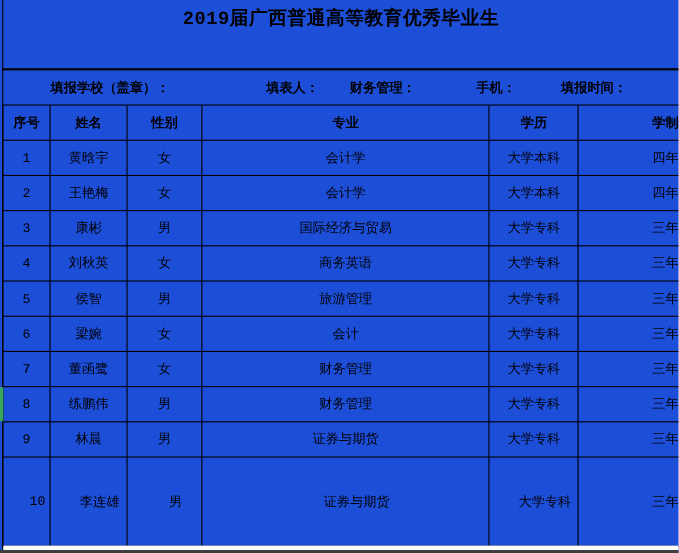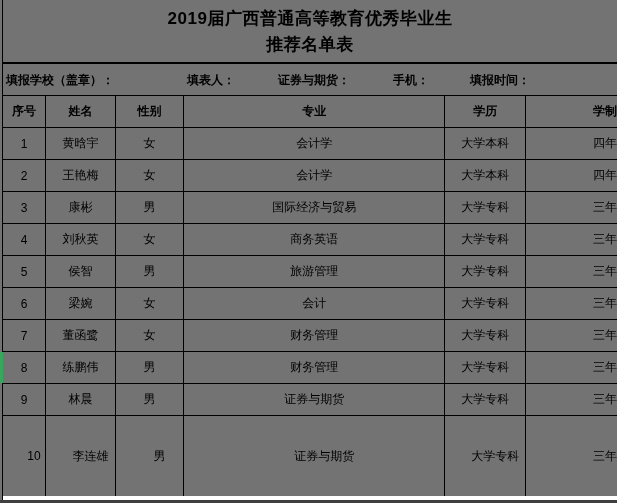--- a/index.html
+++ b/index.html
@@ -1,21 +1,21 @@
 <!DOCTYPE html>
 <html><head>
 <meta charset="utf-8">
 <style>
   html,body{margin:0;padding:0;background:#fff;}
   .sheet{
     position:relative;
     width:617px;height:503px;
-    background:#737373;
+    background:#1d4ed8;
     overflow:hidden;
-    font-family:Liberation Sans, sans-serif;
+    font-family:Liberation Mono, monospace;
     color:#000;
   }
   
   .left-edge{
     position:absolute;left:2px;top:0;width:1px;height:503px;background:#000;
   }
   .title-block{
     position:absolute;left:3px;top:0;width:614px;height:62px;
     text-align:center;
   }
@@ -25,24 +25,24 @@
   }
   .title-block .title-line:first-child{padding-top:6px;}
   .info-row{
     position:absolute;left:2px;top:62px;width:615px;height:34px;
     border-top:2px solid #000;
     border-bottom:1px solid #000;
     box-sizing:border-box;
   }
   .info-label{
     position:absolute;top:50%;transform:translateY(-50%);
-    font-size:12px;font-weight:bold;white-space:nowrap;
+    font-size:12px;font-weight:bold;white-space:nowrap;margin-left:40px;
   }
   .lbl0{left:4px;}
-  .lbl1{left:185px;}
+  .lbl1{left:200px;}
   .lbl2{left:276px;}
   .lbl3{left:391px;}
   .lbl4{left:468px;}
   table.main{
     position:absolute;left:2px;top:96px;width:615px;
     border-collapse:collapse;table-layout:fixed;
   }
   table.main th, table.main td{
     border:1px solid #000;
     border-top:none;
@@ -69,27 +69,26 @@
 </style>
 </head>
 <body>
 
 <div class="sheet">
 
   <div class="left-edge"></div>
 
   <div class="title-block">
     <div class="title-line">2019届广西普通高等教育优秀毕业生</div>
-    <div class="title-line">推荐名单表</div>
   </div>
 
   <div class="info-row">
     <span class="info-label lbl0">填报学校（盖章）：</span>
     <span class="info-label lbl1">填表人：</span>
-    <span class="info-label lbl2">证券与期货：</span>
+    <span class="info-label lbl2">财务管理：</span>
     <span class="info-label lbl3">手机：</span>
     <span class="info-label lbl4">填报时间：</span>
   </div>
 
   <table class="main">
     <colgroup>
       <col class="c0">
         <col class="c1">
         <col class="c2">
         <col class="c3">

